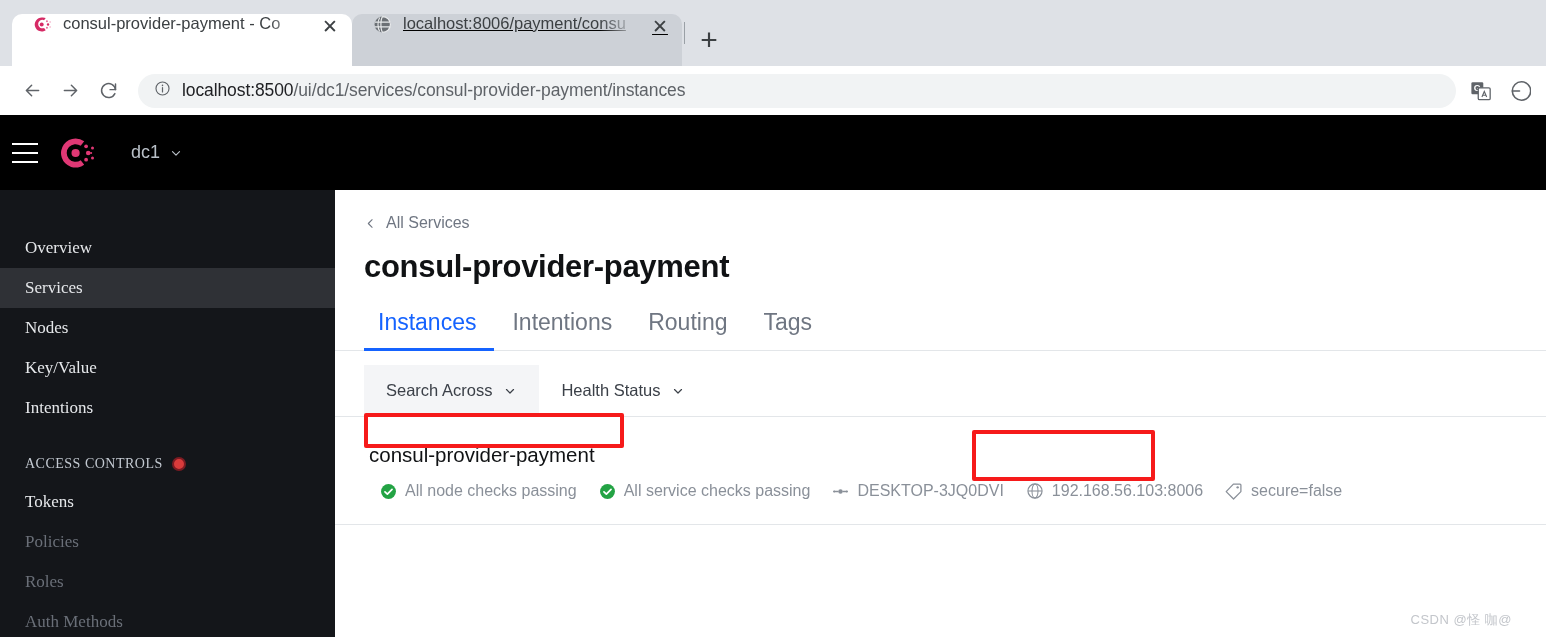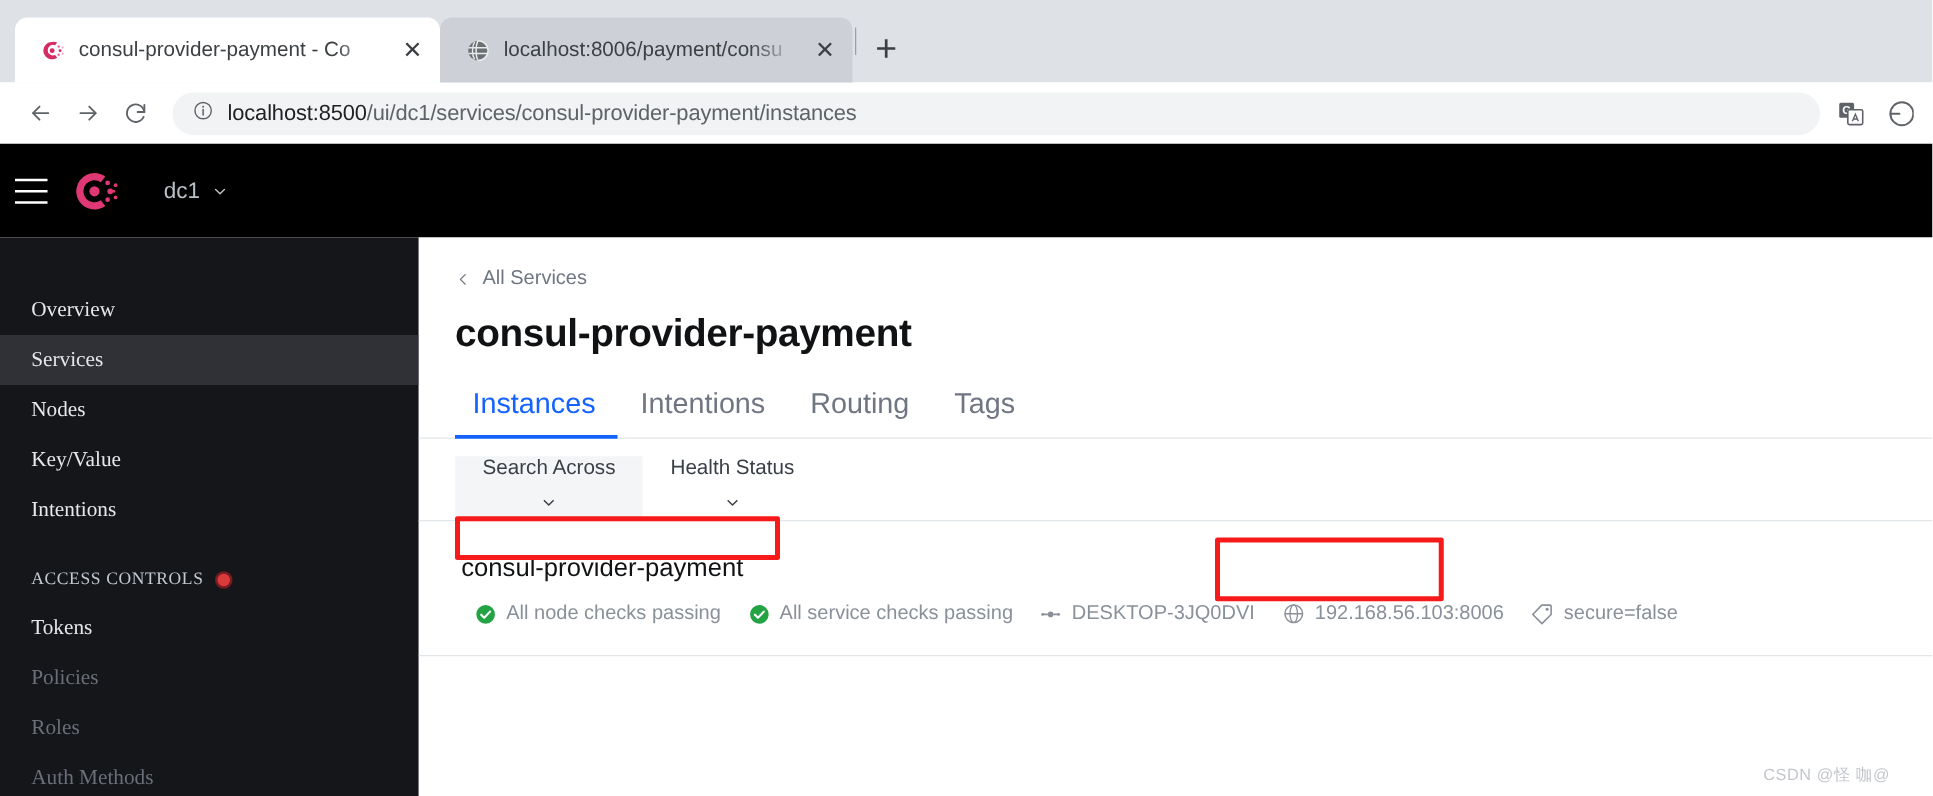--- a/index.html
+++ b/index.html
@@ -16,29 +16,29 @@
   .tabstrip {
     height: 66px;
     background: #dee1e6;
     display: flex;
     align-items: flex-end;
     padding-left: 12px;
   }
   .tab {
     height: 52px;
     display: flex;
-    align-items: center;
+    align-items: flex-start;
     gap: 11px;
     padding: 0 10px 0 20px;
     border-radius: 10px 10px 0 0;
     position: relative;
     max-width: 340px;
   }
   .tab.active { background: #ffffff; width: 352px; }
-  .tab.inactive { background: #cdd1d7; width: 330px; }
+  .tab.inactive { background: #cdd1d7; width: 330px; text-decoration: underline; }
   .tab-favicon {
     width: 20px; height: 20px;
     flex: 0 0 20px;
     display: flex; align-items: center; justify-content: center;
   }
   .tab-title {
     font-size: 16.5px;
     color: #3c4043;
     white-space: nowrap;
     overflow: hidden;
@@ -234,21 +234,20 @@
     width: 100%;
     background: transparent;
   }
   .search-input::placeholder { color: #9299a3; }
   .dropdown {
     display: flex; align-items: center; gap: 11px;
     padding: 0 22px;
     font-size: 16.5px;
     color: #3b4048;
     cursor: pointer;
-    flex-direction: column;
   }
   .dropdown.shaded { background: #f4f5f7; }
   .chev { font-size: 12px; color: #3b4048; }
 
   .instance-row {
     padding: 22px 0 18px 29px;
     border-bottom: 1px solid #e3e6e9;
     position: relative;
   }
   .instance-name {

